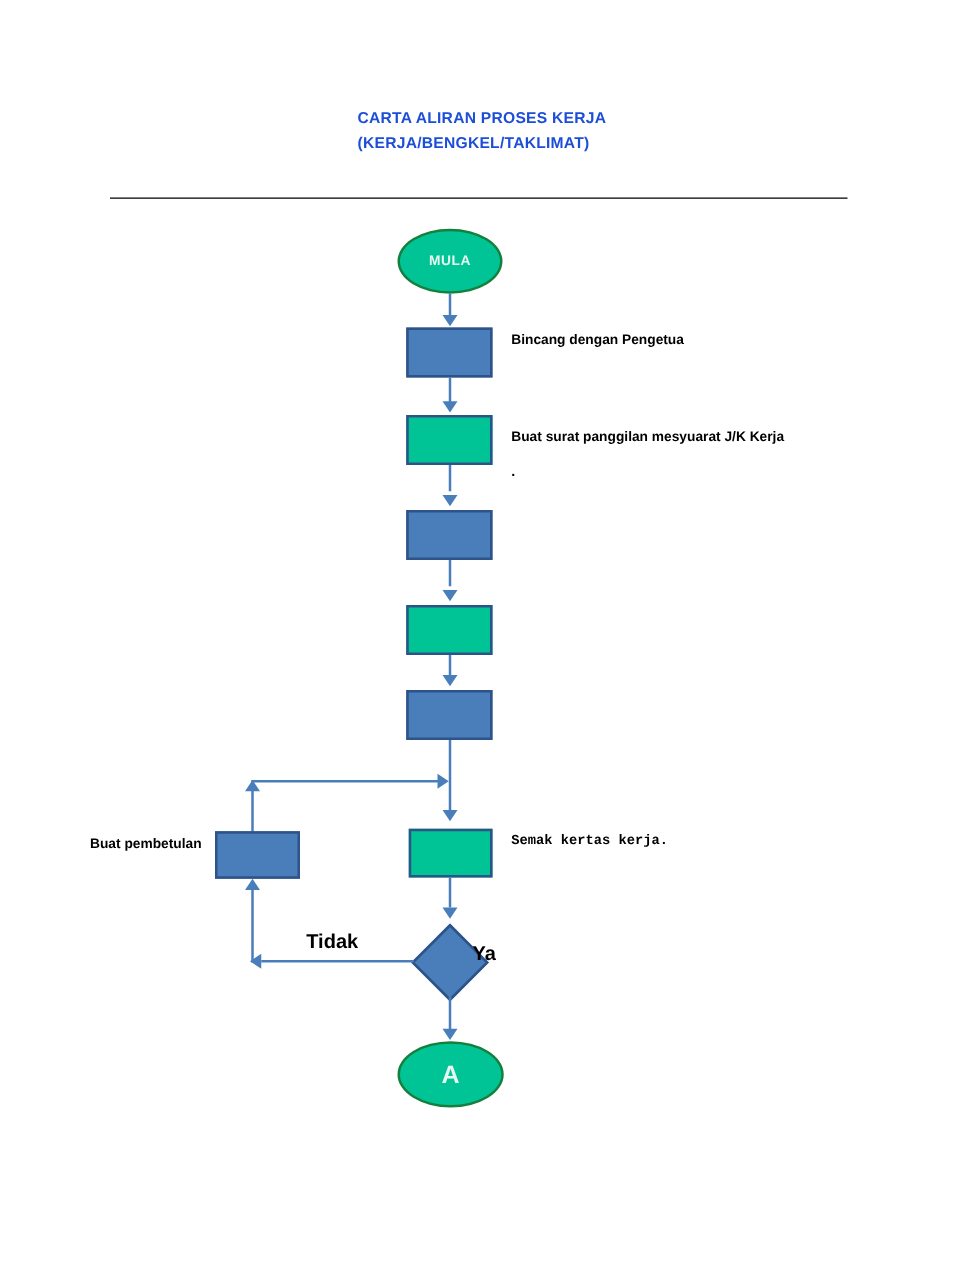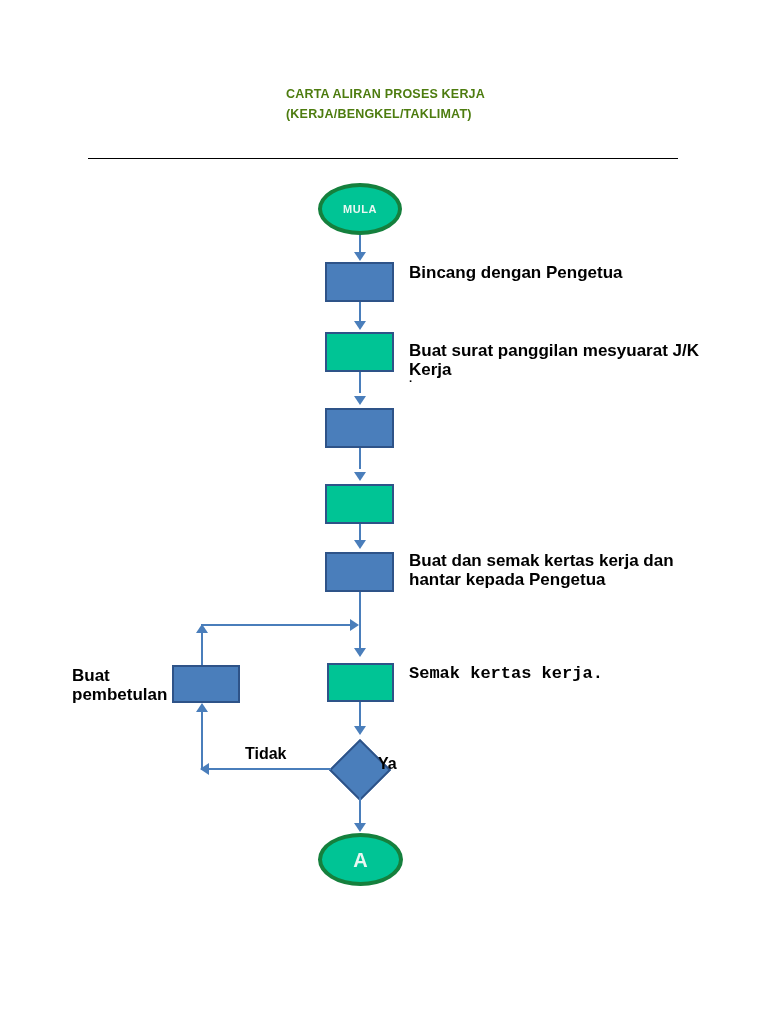--- a/index.html
+++ b/index.html
@@ -26,21 +26,21 @@
     left: 286px;
     top: 84px;
     width: 420px;
   }
   .title-line {
     font-size: 12.5px;
     font-weight: bold;
     letter-spacing: 0.2px;
     line-height: 20px;
     white-space: nowrap;
-    color: #4d7c0f;
+    color: #1d4ed8;
   }
   .hrule {
     position: absolute;
     left: 88px;
     top: 158px;
     width: 590px;
     height: 0;
     border-top: 1.6px solid #000000;
   }
 
@@ -52,21 +52,21 @@
   }
   .box-blue {
     background: #4A7EBB;
   }
   .box-green {
     background: #00C495;
   }
   .oval {
     position: absolute;
     box-sizing: border-box;
-    border: 4px solid #15803d;
+    border: 2px solid #15803d;
     border-radius: 50%;
     background: #00C495;
     display: flex;
     align-items: center;
     justify-content: center;
   }
   .oval-text {
     color: #E8F7F2;
     font-weight: bold;
     line-height: 1;
@@ -115,21 +115,21 @@
   }
   .arrow-left {
     border-top: 6px solid transparent;
     border-bottom: 6px solid transparent;
     border-right: 9px solid #4A7EBB;
   }
 
   
   .side-label {
     position: absolute;
-    font-size: 17px;
+    font-size: 11px;
     font-weight: bold;
     line-height: 19px;
     color: #000;
   }
   .edge-label {
     position: absolute;
     font-size: 16px;
     font-weight: bold;
     color: #000;
   }
@@ -176,21 +176,20 @@
 
   <div class="vline" style="left:359px; top:448px; height:21px;"></div>
   <div class="arrow arrow-down" style="left:354px; top:472px;"></div>
 
   <div class="shape box-green" style="left:325px; top:484px; width:69px; height:40px;"></div>
 
   <div class="vline" style="left:359px; top:524px; height:16px;"></div>
   <div class="arrow arrow-down" style="left:354px; top:540px;"></div>
 
   <div class="shape box-blue" style="left:325px; top:552px; width:69px; height:40px;"></div>
-  <div class="side-label" style="left:409px; top:551px; width:280px;">Buat dan semak kertas kerja dan hantar kepada Pengetua</div>
 
   <div class="vline" style="left:359px; top:592px; height:56px;"></div>
   <div class="arrow arrow-down" style="left:354px; top:648px;"></div>
 
   <div class="hline" style="left:201px; top:624px; width:155px;"></div>
   <div class="arrow arrow-right" style="left:350px; top:619px;"></div>
 
   <div class="vline" style="left:201px; top:632px; height:35px;"></div>
   <div class="arrow arrow-up" style="left:196px; top:624px;"></div>
 

